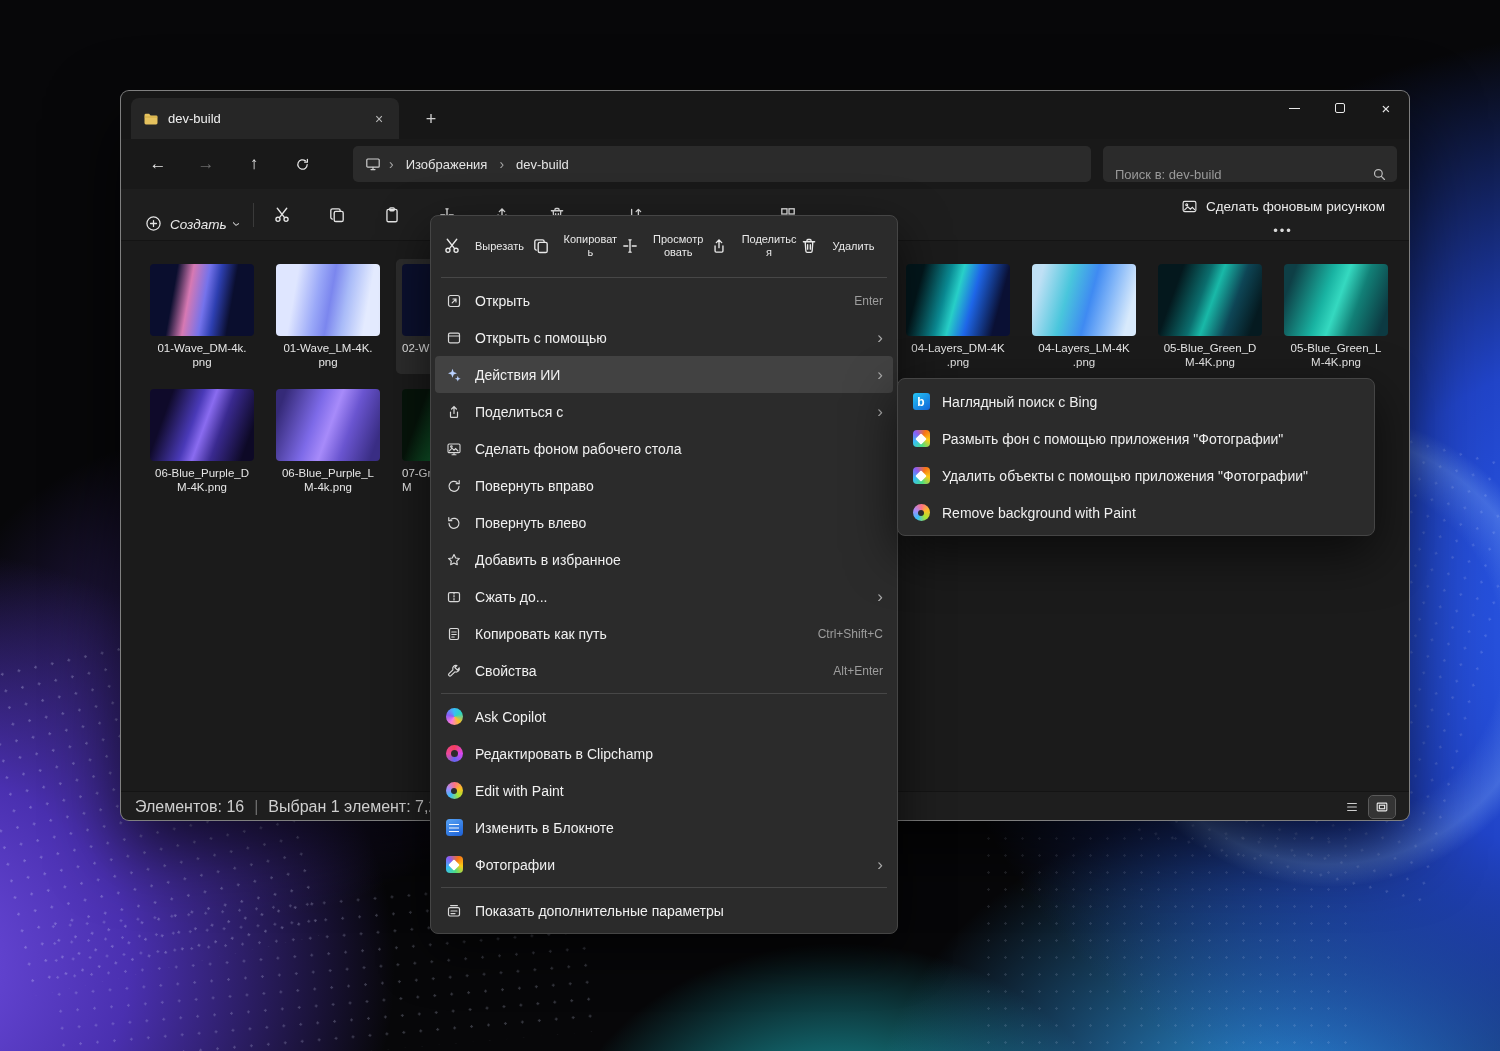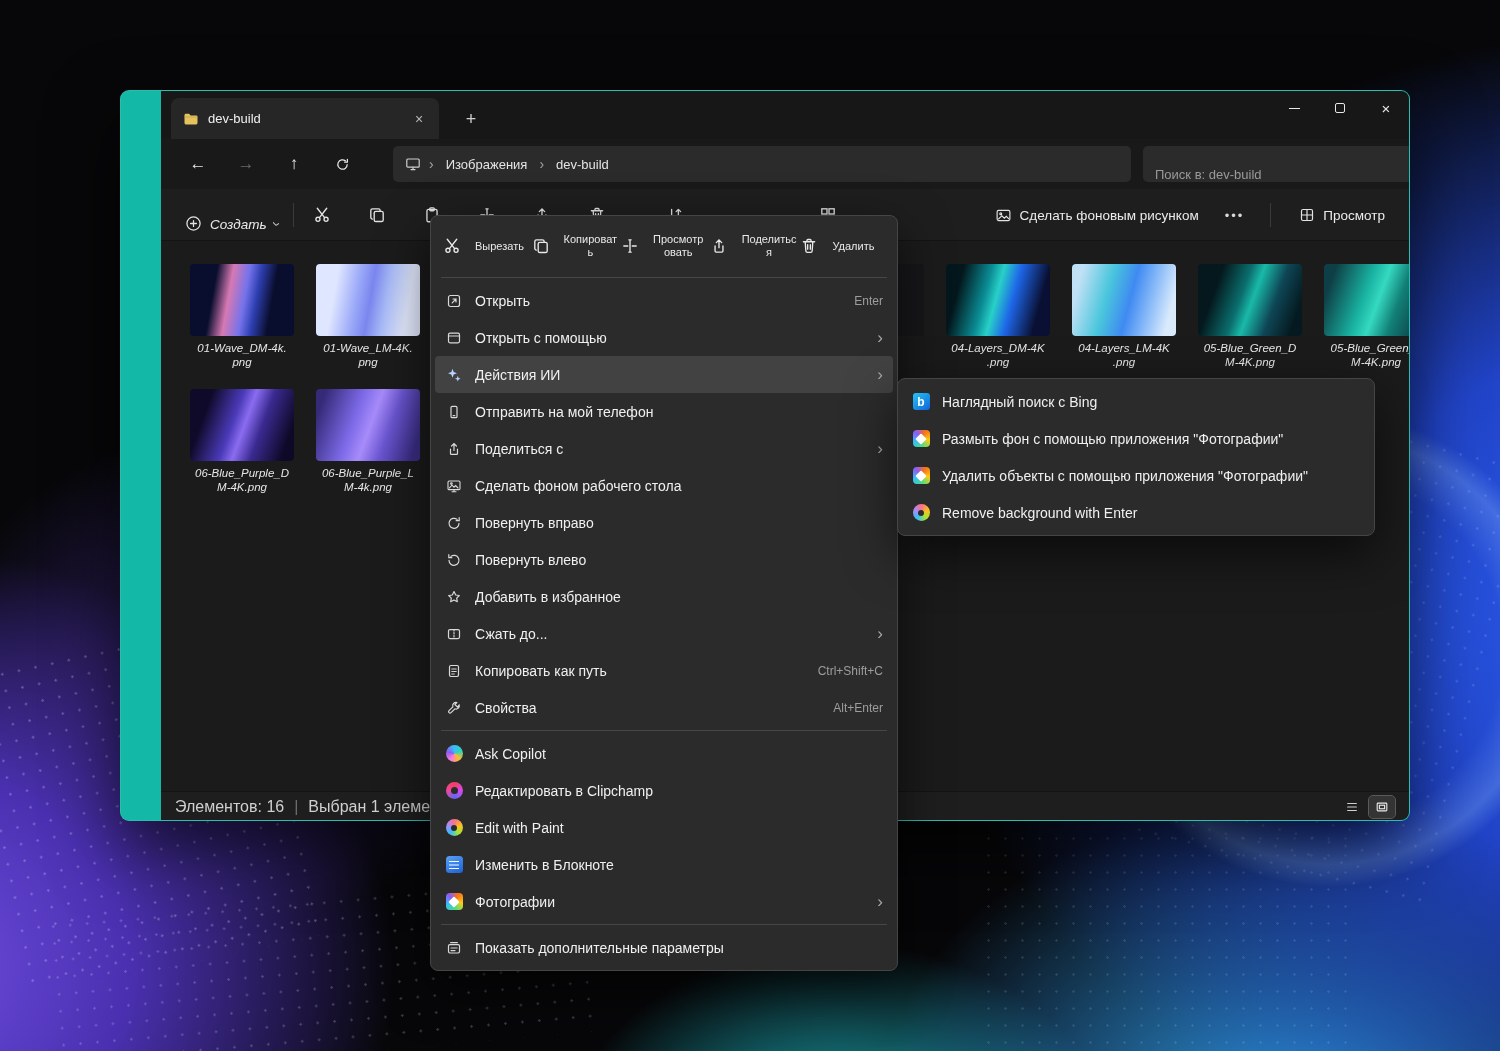--- a/index.html
+++ b/index.html
@@ -21,23 +21,23 @@
   .d1 { left:-10px; top:640px; width:300px; height:330px; opacity:.33; transform:rotate(-12deg); }
   .d2 { left:50px; top:895px; width:540px; height:160px; opacity:.26; transform:rotate(-5deg); }
   .d3 { left:1180px; top:420px; width:300px; height:460px; opacity:.2; transform:rotate(14deg); }
   .d4 { left:980px; top:830px; width:380px; height:220px; opacity:.15; }
   .ribbon-hi { position:absolute; right:-150px; top:330px; width:640px; height:640px; border-radius:50%;
     background:radial-gradient(closest-side, rgba(130,180,255,0) 54%, rgba(150,195,255,.28) 67%, rgba(0,0,0,0) 74%);
     transform:rotate(18deg); }
 
   
   .window { position:absolute; left:120px; top:90px; width:1290px; height:731px;
-    background:#14b8a6; border-radius:9px; overflow:hidden;
+    background:#737373; border-radius:9px; overflow:hidden;
     border:1px solid rgba(255,255,255,.09);
-    box-shadow:0 28px 70px rgba(0,0,0,.65); z-index:10;padding-left:40px; }
+    box-shadow:0 28px 70px rgba(0,0,0,.65); z-index:10; }
 
   .titlebar { position:relative; height:48px; background:#171717; }
   .tab { position:absolute; left:10px; top:7px; width:268px; height:41px; background:#262626;
     border-radius:8px 8px 0 0; display:flex; align-items:center; padding:0 10px 0 12px; gap:9px; }
   .tab-title { flex:1; color:#f0f0f0; font-size:13px; white-space:nowrap; overflow:hidden; }
   .tab-close { color:#b9b9b9; font-size:14px; width:20px; height:20px; display:flex; align-items:center; justify-content:center; border-radius:4px; }
   .newtab { position:absolute; left:296px; top:14px; width:28px; height:28px; color:#cfcfcf; font-size:18px;
     display:flex; align-items:center; justify-content:center; border-radius:5px; }
   .wcontrols { position:absolute; right:0; top:0; height:34px; display:flex; }
   .wc { width:46px; height:34px; display:flex; align-items:center; justify-content:center; color:#e8e8e8; font-size:15px; }
@@ -58,34 +58,34 @@
   .searchbar input { flex:1; background:transparent; border:none; outline:none; color:#d8d8d8; font-size:13px;
     font-family:"Liberation Sans","DejaVu Sans",sans-serif; }
   .searchbar input::placeholder { color:#9a9a9a; }
 
   .toolbar { position:relative; height:52px; background:#1e1e1e; border-bottom:1px solid #141414; }
   .create-btn { position:absolute; left:14px; top:9px; height:34px; display:flex; align-items:flex-end; gap:8px;
     padding:0 10px; border-radius:5px; color:#ebebeb; font-size:13.5px;font-style:italic; }
   .rot90 { display:inline-block; transform:rotate(90deg); color:#c9c9c9; font-size:14px; }
   .tb-sep { position:absolute; left:132px; top:14px; width:1px; height:24px; background:#3a3a3a; }
   .tb-ico { position:absolute; top:8px; width:44px; height:36px; display:flex; align-items:center; justify-content:center; border-radius:5px; }
-  .tb-right { position:absolute; right:14px; top:9px; height:34px; display:flex; align-items:center; gap:8px; }
+  .tb-right { position:absolute; right:14px; top:9px; height:34px; display:flex; align-items:center; gap:8px;flex-direction:column; }
   .tb-txtbtn { display:flex; align-items:center; gap:8px; padding:0 10px; height:34px; border-radius:5px;
     color:#ebebeb; font-size:13.5px; white-space:nowrap; }
   .more-dots { color:#d9d9d9; font-size:13px; letter-spacing:2px; padding:0 8px; }
   .tb-vsep { width:1px; height:24px; background:#3a3a3a; margin:0 10px; }
 
   .content { position:relative; height:550px; background:#1b1b1b; }
   .files { position:absolute; left:23px; top:18px; }
   .frow { display:flex; margin-bottom:10px; }
   .tile { width:116px; margin-right:10px; padding:5px 0 4px; border-radius:5px; }
   .tile.selected { background:rgba(255,255,255,.08); }
   .thumb { width:104px; height:72px; margin:0 auto; border-radius:4px; background:#151518; }
   .fname { margin-top:5px; color:#e6e6e6; font-size:11.5px; line-height:1.22; text-align:center;
-    white-space:pre-line; overflow:hidden; height:29px;font-style:italic; }
+    white-space:pre-line; overflow:hidden; height:29px; }
   .tile.clip-label .fname { text-align:left; padding-left:6px; }
 
   .statusbar { position:relative; height:30px; background:#1e1e1e; border-top:1px solid #141414;
     display:flex; align-items:center; padding:0 14px; color:#cfcfcf; font-size:16px; gap:10px; }
   .sb-sep { color:#6d6d6d; }
   .sb-right { margin-left:auto; display:flex; gap:4px; }
   .sb-ic { width:26px; height:22px; display:flex; align-items:center; justify-content:center; border-radius:4px; }
   .sb-ic.active { background:#343434; outline:1px solid #5a5a5a; }
 
   
@@ -430,30 +430,20 @@
             <path fill="#b9d1ff" d="M6.5 1.8l1.2 3.3 3.3 1.2-3.3 1.2-1.2 3.3-1.2-3.3L2 6.3l3.3-1.2z"></path>
             <path fill="#b9d1ff" d="M11.8 8.8l.8 2.1 2.1.8-2.1.8-.8 2.1-.8-2.1-2.1-.8 2.1-.8z"></path>
           </svg>
         </span>
       <span class="mlabel">Действия ИИ</span>
       <span class="mchev">›</span>
     </div>
     <div class="mrow">
       <span class="mi">
           <svg class="ic" width="16" height="16" viewBox="0 0 16 16" fill="none" stroke="#d9d9d9" stroke-width="1.2" stroke-linecap="round">
-            <rect x="5" y="2.3" width="6" height="11.4" rx="1.3"></rect>
-            <path d="M7.2 11.7h1.6"></path>
-          </svg>
-        </span>
-      <span class="mlabel">Отправить на мой телефон</span>
-      <span class="mshort"></span>
-    </div>
-    <div class="mrow">
-      <span class="mi">
-          <svg class="ic" width="16" height="16" viewBox="0 0 16 16" fill="none" stroke="#d9d9d9" stroke-width="1.2" stroke-linecap="round">
             <path d="M8 9.5V2.8M5.6 5l2.4-2.4L10.4 5M4.5 8v4.4a1 1 0 0 0 1 1h5a1 1 0 0 0 1-1V8"></path>
           </svg>
         </span>
       <span class="mlabel">Поделиться с</span>
       <span class="mchev">›</span>
     </div>
     <div class="mrow">
       <span class="mi">
           <svg class="ic" width="16" height="16" viewBox="0 0 16 16" fill="none" stroke="#d9d9d9" stroke-width="1.1" stroke-linecap="round">
             <rect x="2" y="3" width="12" height="8.6" rx="1.2"></rect>
@@ -592,17 +582,17 @@
     <div class="mrow">
       <span class="mi">
           <span class="aicon photos-ic"></span>
         </span>
       <span class="mlabel">Удалить объекты с помощью приложения "Фотографии"</span>
     </div>
     <div class="mrow">
       <span class="mi">
           <span class="aicon paint-ic"></span>
         </span>
-      <span class="mlabel">Remove background with Enter</span>
+      <span class="mlabel">Remove background with Paint</span>
     </div>
   </div>
 
 </div>
 
 </body></html>

